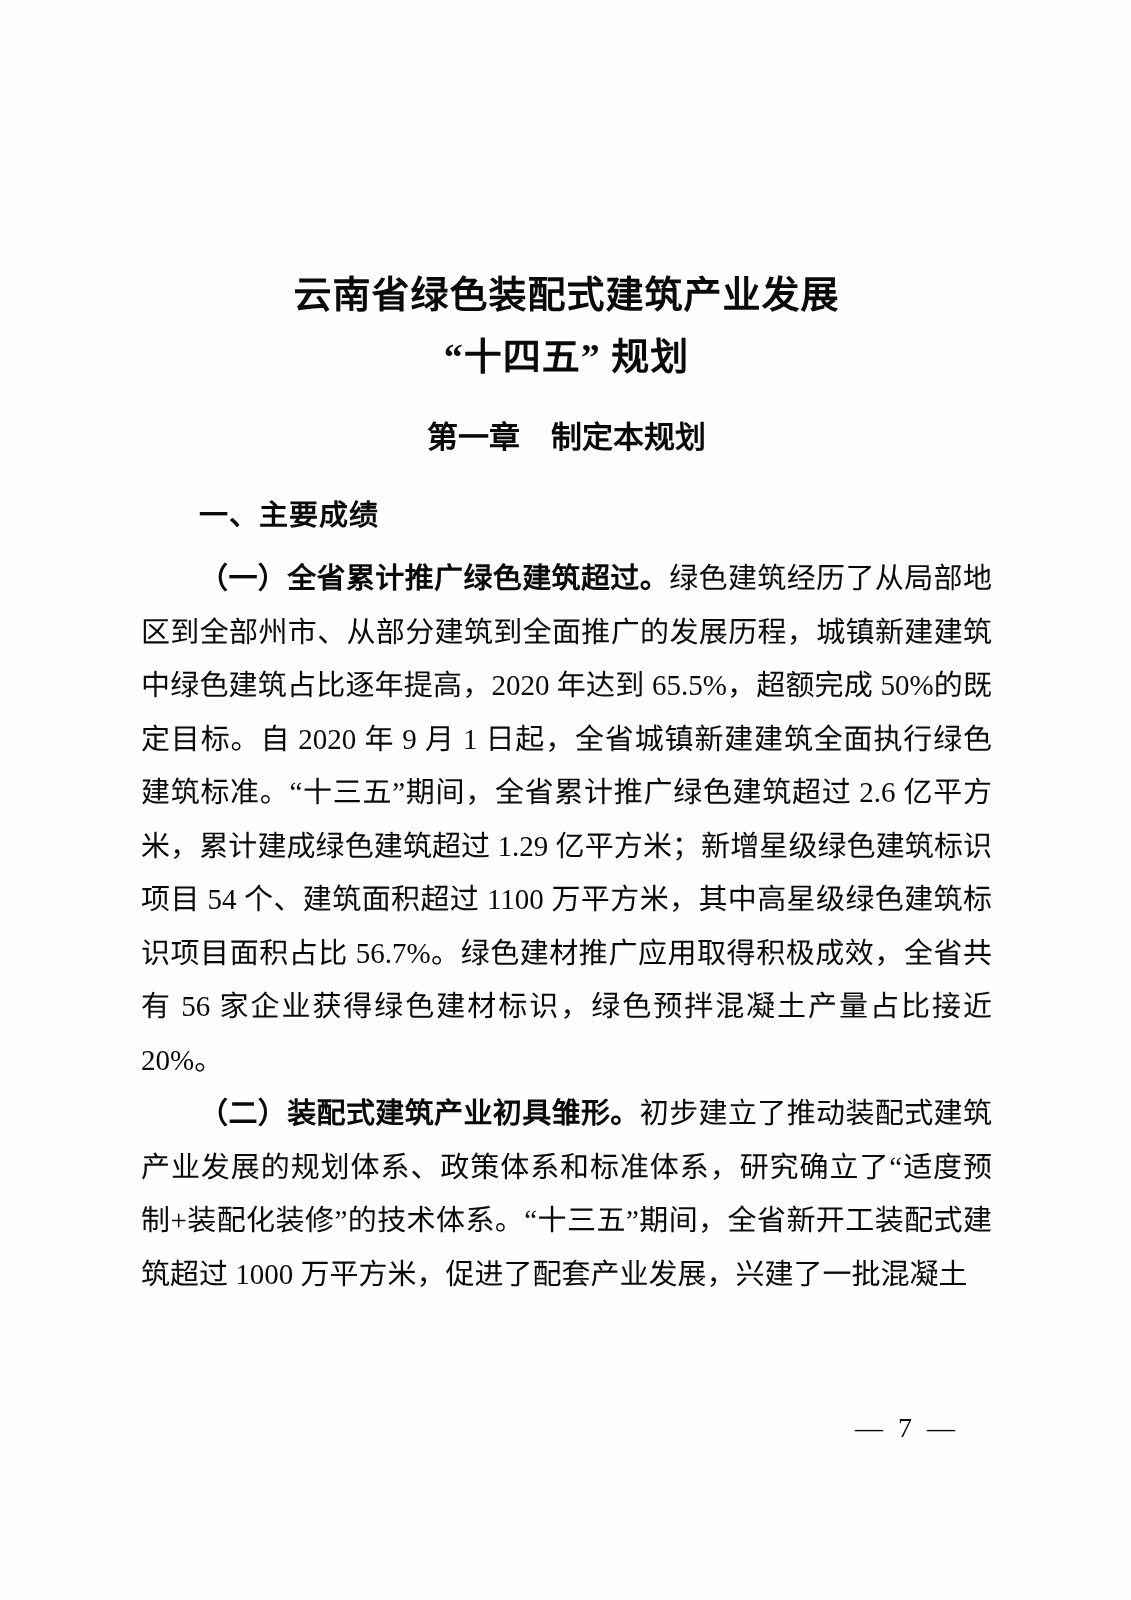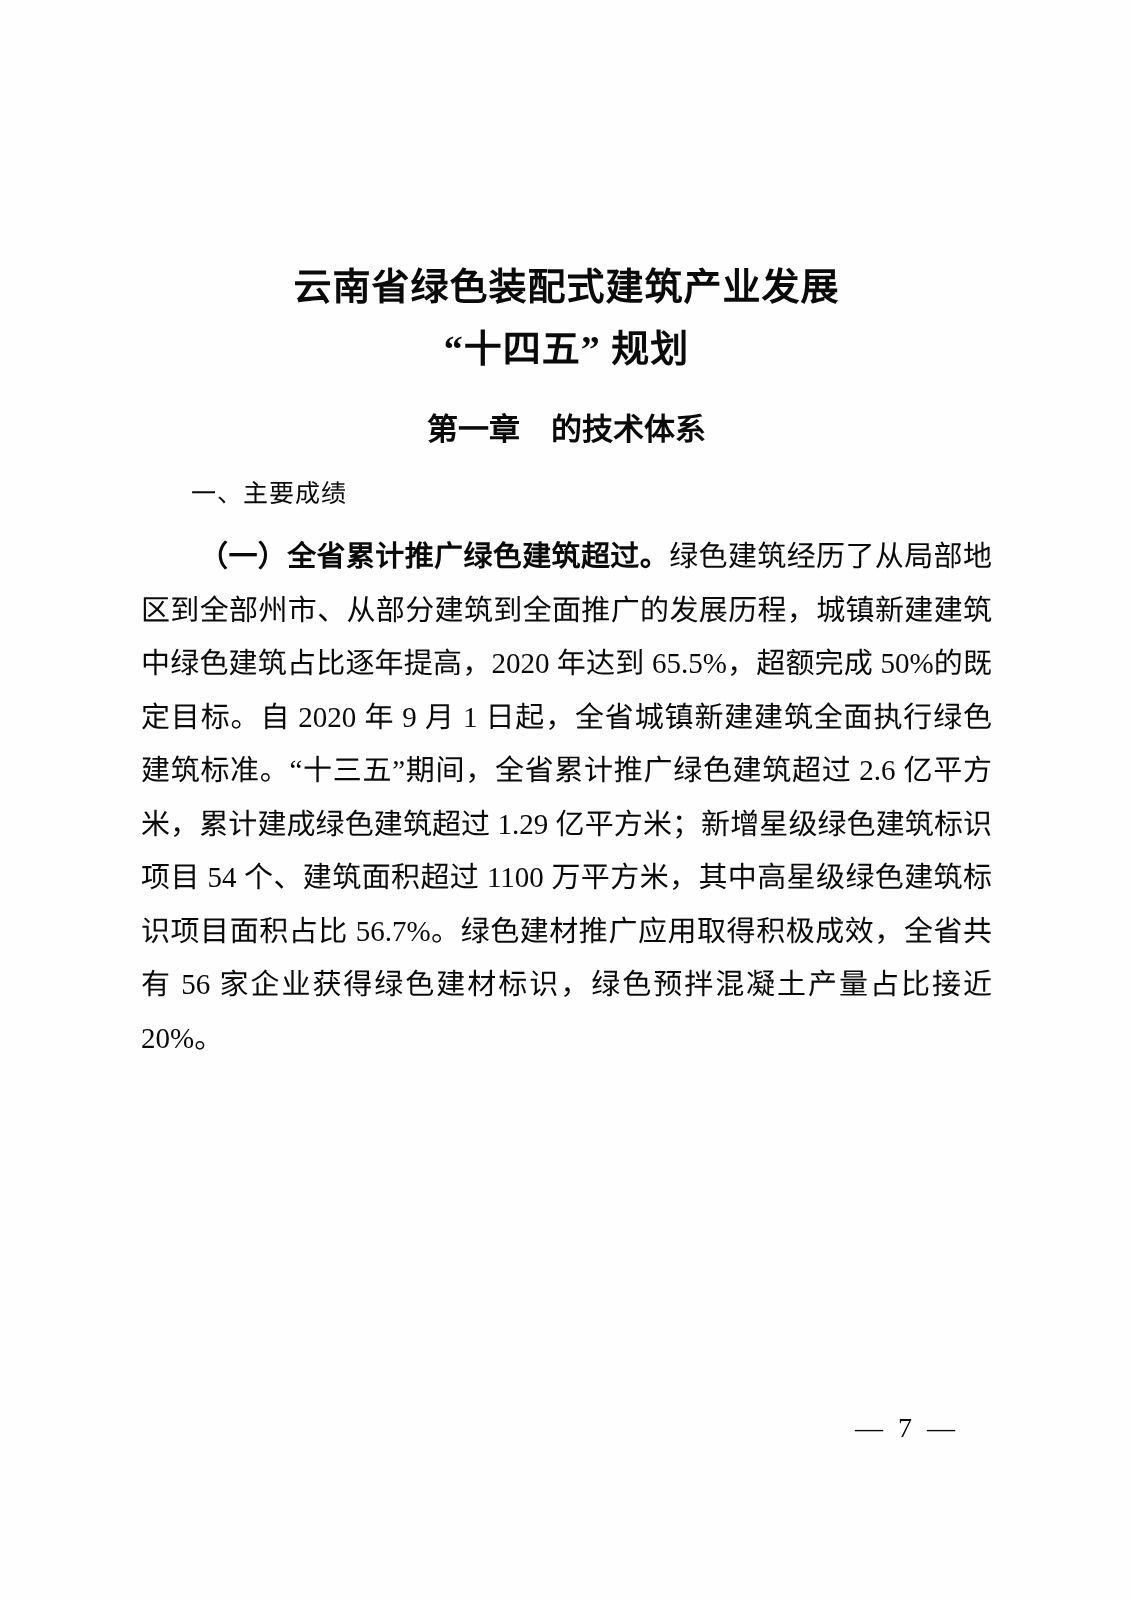--- a/index.html
+++ b/index.html
@@ -10,21 +10,21 @@
     height: 1600px;
     margin: 0 auto;
     background: #fefefe;
     color: #0a0a0a;
     font-family: "Liberation Serif", "DejaVu Serif", serif;
     overflow: hidden;
   }
   .content {
     position: absolute;
     left: 141px;
-    top: 256px;
+    top: 264px;
     width: 851px;
   }
   .doc-title {
     text-align: center;
     font-weight: bold;
     font-size: 38px;
     line-height: 62px;
     letter-spacing: 1px;
   }
   .intro {
@@ -35,24 +35,24 @@
     text-indent: 2em;
   }
   .chapter-heading {
     margin-top: 28px;
     text-align: center;
     font-weight: bold;
     font-size: 31px;
     line-height: 44px;
   }
   .section-heading {
-    margin-top: 20px;
+    margin-top: 34px;
     font-family: "Liberation Sans", "DejaVu Sans", sans-serif;
-    font-weight: normal;
-    font-size: 25px;
+    font-weight: bold;
+    font-size: 29px;
     line-height: 42px;
     text-indent: 2em;
     letter-spacing: 1px;
   }
   .body-para {
     font-size: 29px;
     line-height: 53.5px;
     text-align: justify;
     text-indent: 2em;
   }
@@ -72,23 +72,24 @@
 
 <div class="page">
   <div class="content">
 
     <div class="doc-title">
       <div>云南省绿色装配式建筑产业发展</div>
       <div>“十四五” 规划</div>
     </div>
 
 
-    <div class="chapter-heading">第一章　的技术体系</div>
+    <div class="chapter-heading">第一章　制定本规划</div>
 
     <div class="section-heading">一、主要成绩</div>
 
     <p class="body-para"><span class="para-lead">（一）全省累计推广绿色建筑超过。</span><span>绿色建筑经历了从局部地区到全部州市、从部分建筑到全面推广的发展历程，城镇新建建筑中绿色建筑占比逐年提高，2020 年达到 65.5%，超额完成 50%的既定目标。自 2020 年 9 月 1 日起，全省城镇新建建筑全面执行绿色建筑标准。“十三五”期间，全省累计推广绿色建筑超过 2.6 亿平方米，累计建成绿色建筑超过 1.29 亿平方米；新增星级绿色建筑标识项目 54 个、建筑面积超过 1100 万平方米，其中高星级绿色建筑标识项目面积占比 56.7%。绿色建材推广应用取得积极成效，全省共有 56 家企业获得绿色建材标识，绿色预拌混凝土产量占比接近 20%。</span></p>
 
+    <p class="body-para"><span class="para-lead">（二）装配式建筑产业初具雏形。</span><span>初步建立了推动装配式建筑产业发展的规划体系、政策体系和标准体系，研究确立了“适度预制+装配化装修”的技术体系。“十三五”期间，全省新开工装配式建筑超过 1000 万平方米，促进了配套产业发展，兴建了一批混凝土</span></p>
 
   </div>
 
   <div class="page-number">— 7 —</div>
 </div>
 
 </body></html>

